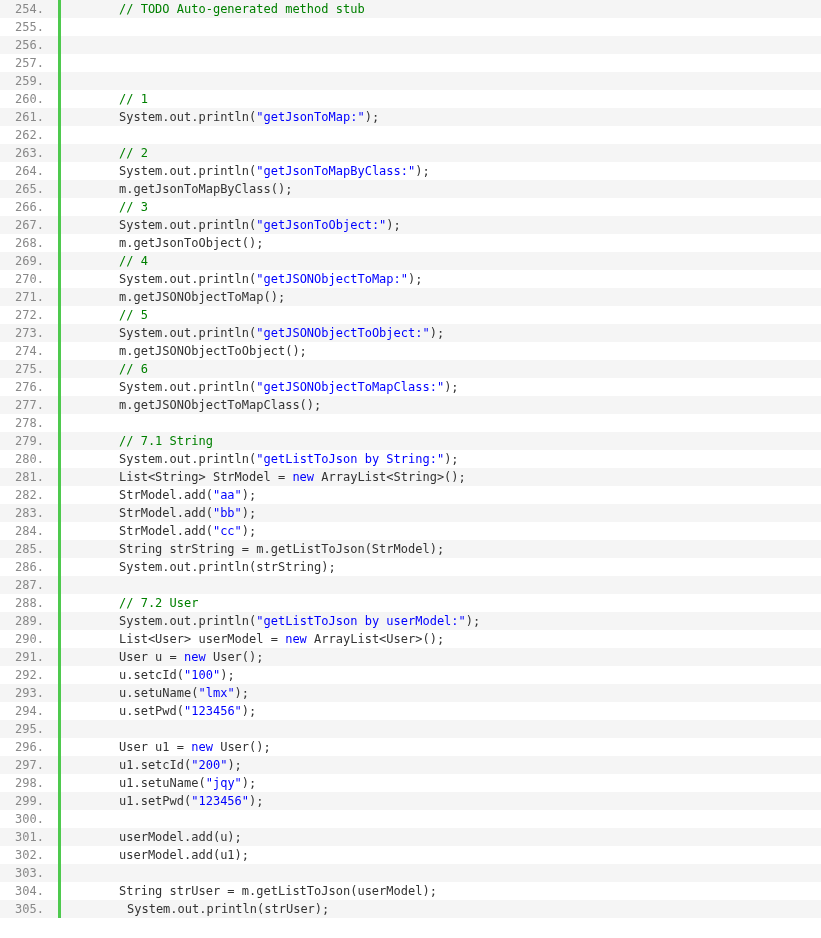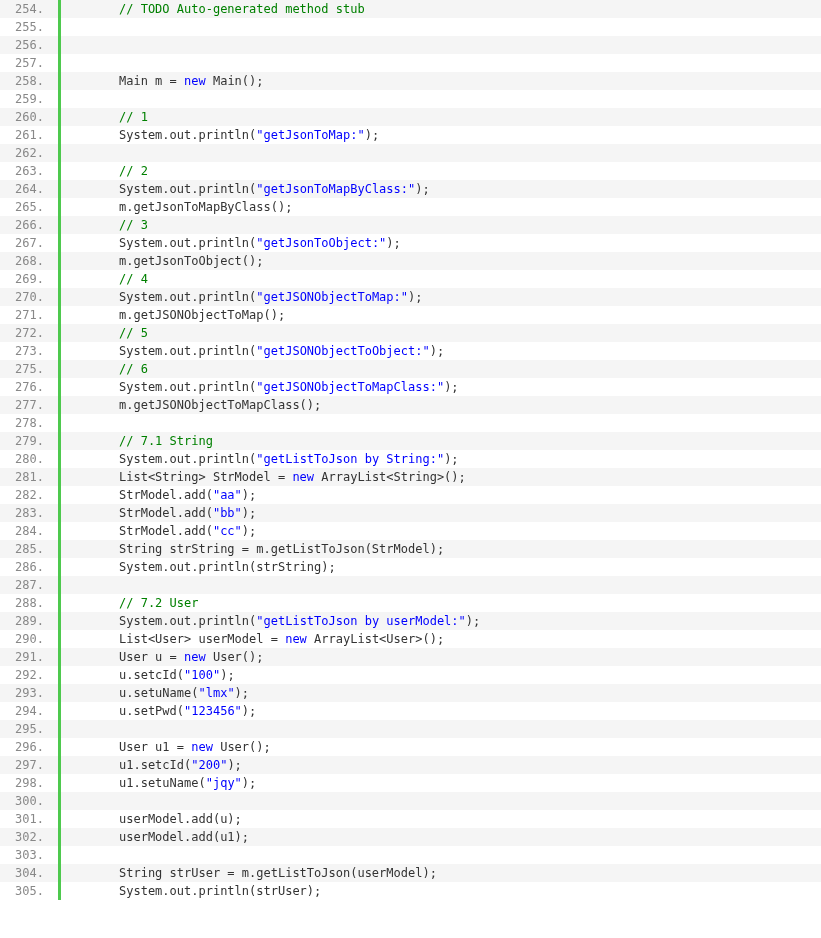--- a/index.html
+++ b/index.html
@@ -67,25 +67,20 @@
       <div class="gutter">256.</div>
       <div class="bar"></div>
       <div class="code" style="padding-left: 58px;">&nbsp;</div>
     </div>
     <div class="line">
       <div class="gutter">257.</div>
       <div class="bar"></div>
       <div class="code" style="padding-left: 58px;">&nbsp;</div>
     </div>
     <div class="line">
-      <div class="gutter">258.</div>
-      <div class="bar"></div>
-      <div class="code" style="padding-left: 58px;"><span>Main m = </span><span class="tok-keyword">new</span><span> Main();</span></div>
-    </div>
-    <div class="line">
       <div class="gutter">259.</div>
       <div class="bar"></div>
       <div class="code" style="padding-left: 58px;">&nbsp;</div>
     </div>
     <div class="line">
       <div class="gutter">260.</div>
       <div class="bar"></div>
       <div class="code" style="padding-left: 58px;"><span class="tok-comment">// 1</span></div>
     </div>
     <div class="line">
@@ -147,20 +142,25 @@
       <div class="gutter">272.</div>
       <div class="bar"></div>
       <div class="code" style="padding-left: 58px;"><span class="tok-comment">// 5</span></div>
     </div>
     <div class="line">
       <div class="gutter">273.</div>
       <div class="bar"></div>
       <div class="code" style="padding-left: 58px;"><span>System.out.println(</span><span class="tok-string">"getJSONObjectToObject:"</span><span>);</span></div>
     </div>
     <div class="line">
+      <div class="gutter">274.</div>
+      <div class="bar"></div>
+      <div class="code" style="padding-left: 58px;"><span>m.getJSONObjectToObject();</span></div>
+    </div>
+    <div class="line">
       <div class="gutter">275.</div>
       <div class="bar"></div>
       <div class="code" style="padding-left: 58px;"><span class="tok-comment">// 6</span></div>
     </div>
     <div class="line">
       <div class="gutter">276.</div>
       <div class="bar"></div>
       <div class="code" style="padding-left: 58px;"><span>System.out.println(</span><span class="tok-string">"getJSONObjectToMapClass:"</span><span>);</span></div>
     </div>
     <div class="line">
@@ -267,20 +267,25 @@
       <div class="gutter">297.</div>
       <div class="bar"></div>
       <div class="code" style="padding-left: 58px;"><span>u1.setcId(</span><span class="tok-string">"200"</span><span>);</span></div>
     </div>
     <div class="line">
       <div class="gutter">298.</div>
       <div class="bar"></div>
       <div class="code" style="padding-left: 58px;"><span>u1.setuName(</span><span class="tok-string">"jqy"</span><span>);</span></div>
     </div>
     <div class="line">
+      <div class="gutter">299.</div>
+      <div class="bar"></div>
+      <div class="code" style="padding-left: 58px;"><span>u1.setPwd(</span><span class="tok-string">"123456"</span><span>);</span></div>
+    </div>
+    <div class="line">
       <div class="gutter">300.</div>
       <div class="bar"></div>
       <div class="code" style="padding-left: 58px;">&nbsp;</div>
     </div>
     <div class="line">
       <div class="gutter">301.</div>
       <div class="bar"></div>
       <div class="code" style="padding-left: 58px;"><span>userModel.add(u);</span></div>
     </div>
     <div class="line">
@@ -294,15 +299,15 @@
       <div class="code" style="padding-left: 58px;">&nbsp;</div>
     </div>
     <div class="line">
       <div class="gutter">304.</div>
       <div class="bar"></div>
       <div class="code" style="padding-left: 58px;"><span>String strUser = m.getListToJson(userModel);</span></div>
     </div>
     <div class="line">
       <div class="gutter">305.</div>
       <div class="bar"></div>
-      <div class="code" style="padding-left: 58px;"><span>System.out.println(strUser);</span></div>
+      <div class="code" style="padding-left: 58px; margin-left: 8px;"><span>System.out.println(strUser);</span></div>
     </div>
   </div>
 
 </body></html>

